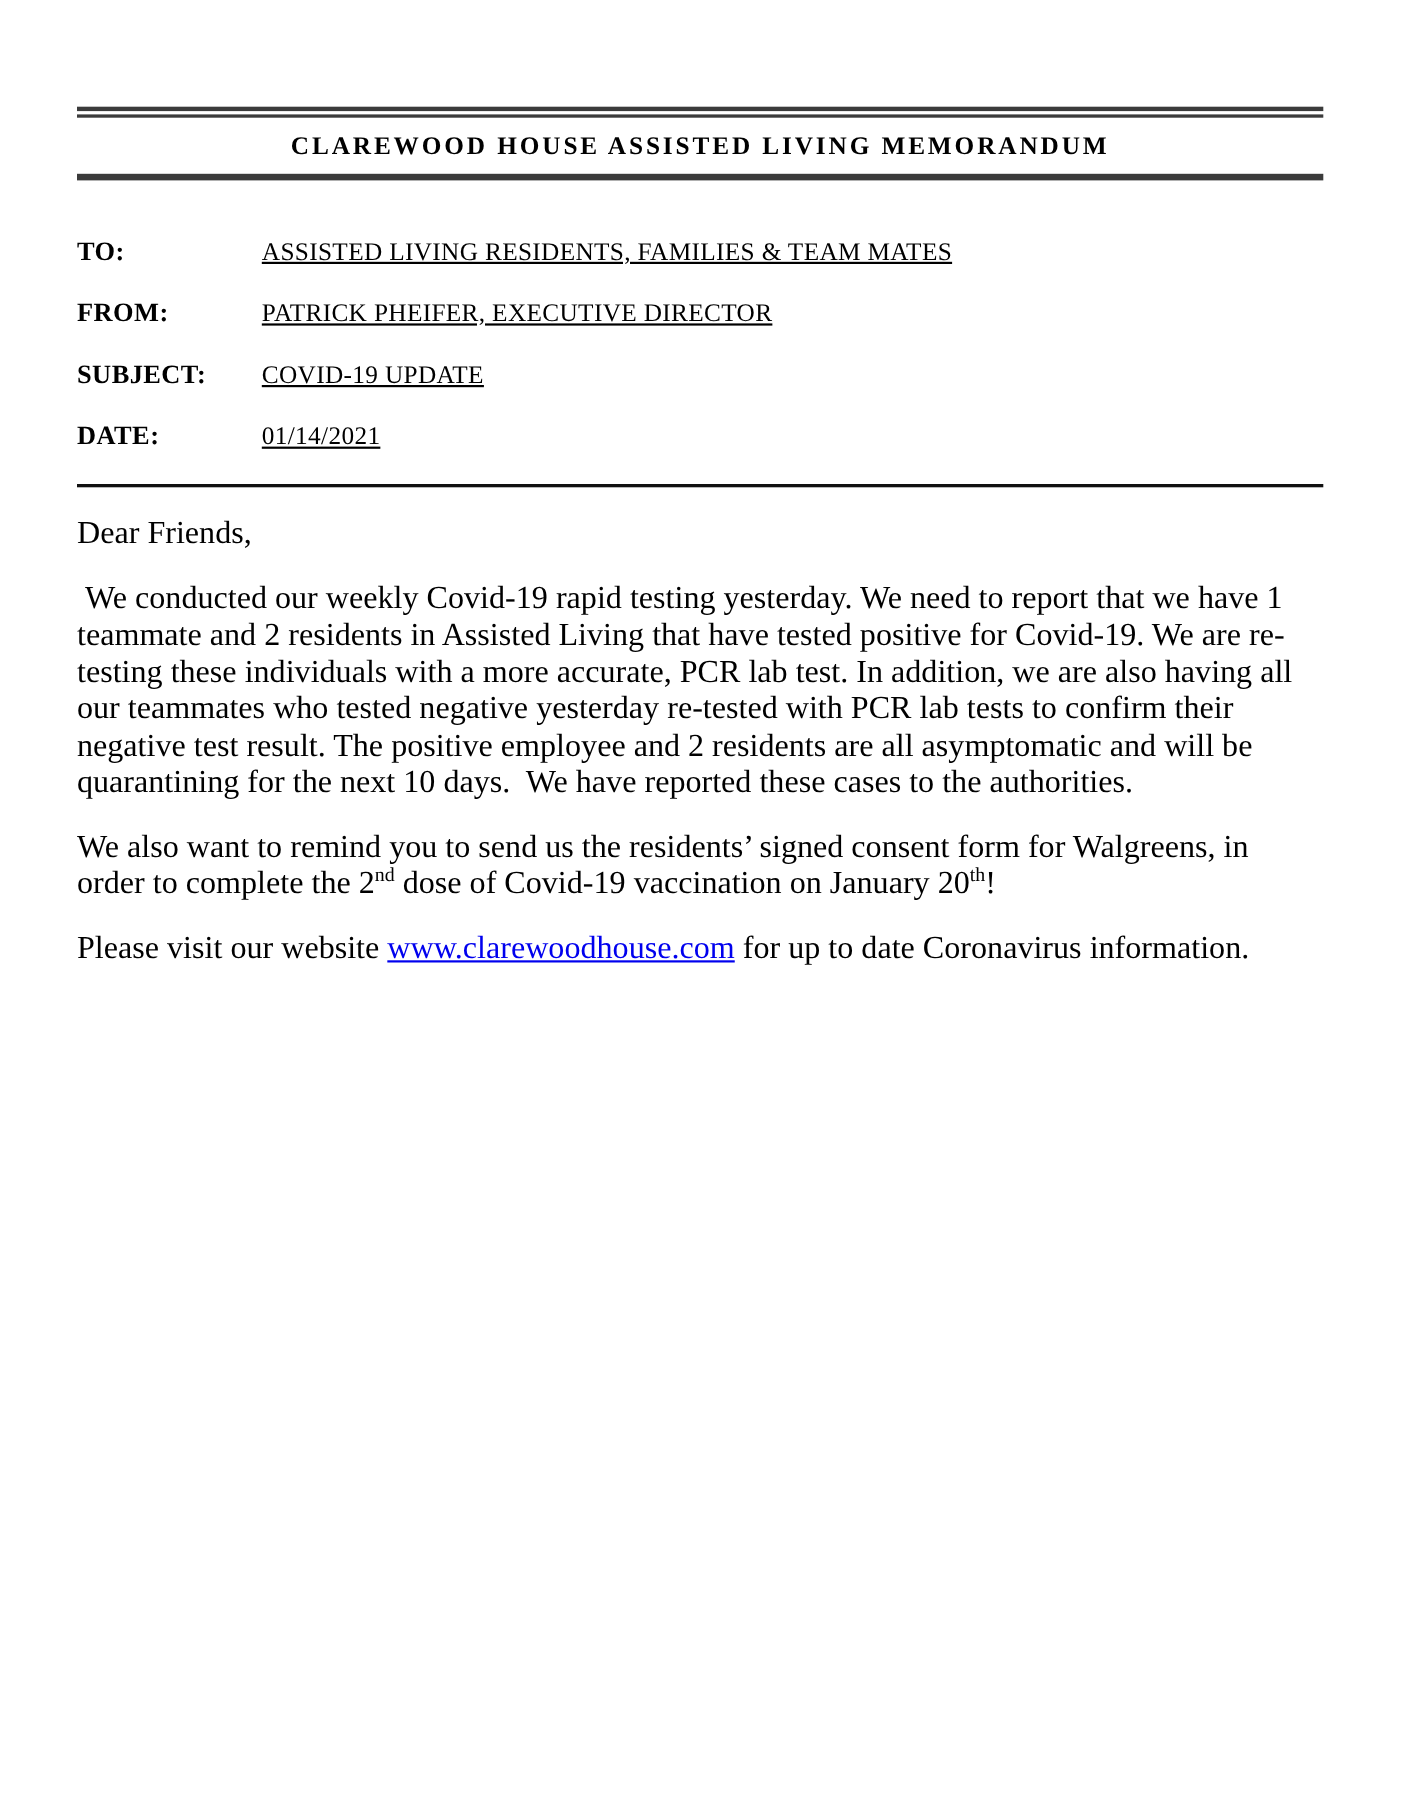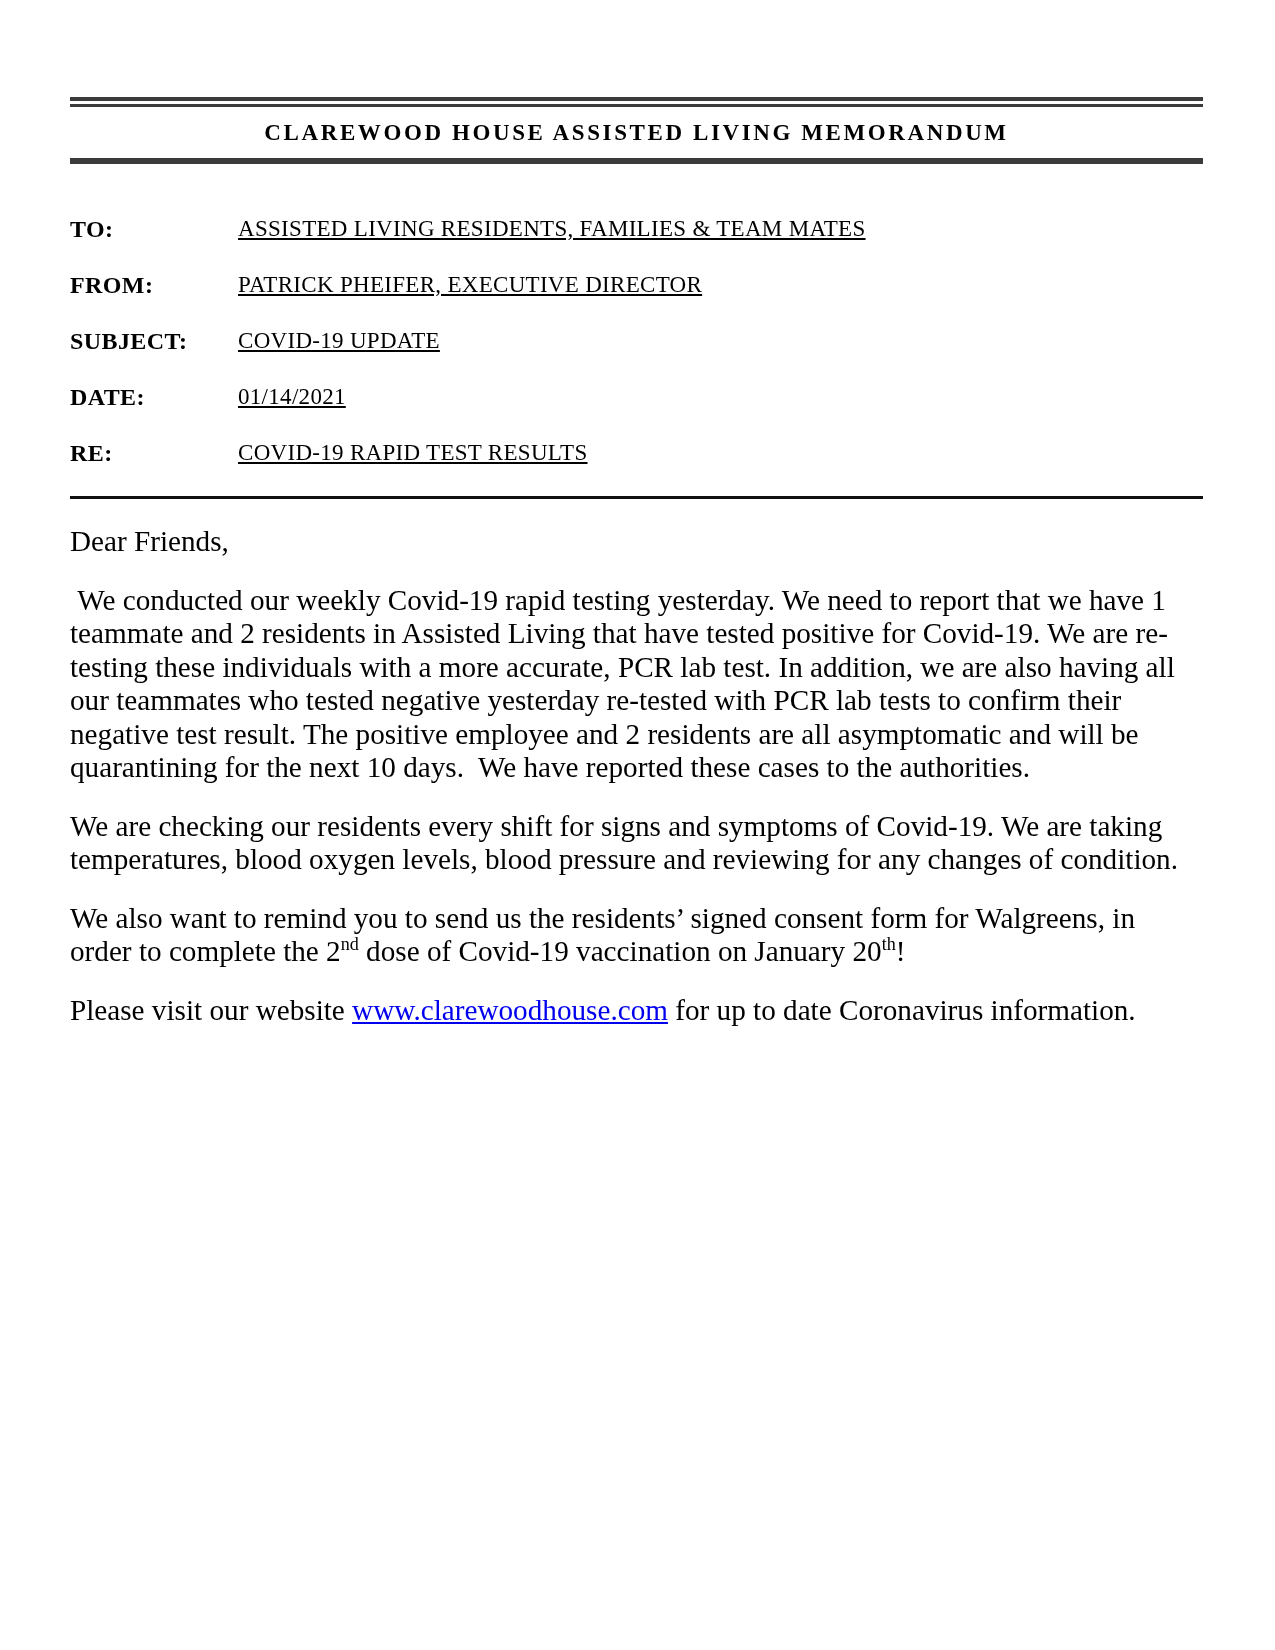--- a/index.html
+++ b/index.html
@@ -89,34 +89,29 @@
         <div class="memo-value">PATRICK PHEIFER, EXECUTIVE DIRECTOR</div>
       </div>
       <div class="memo-row">
         <div class="memo-label">SUBJECT:</div>
         <div class="memo-value">COVID-19 UPDATE</div>
       </div>
       <div class="memo-row">
         <div class="memo-label">DATE:</div>
         <div class="memo-value">01/14/2021</div>
       </div>
-      <div class="memo-row">
-        <div class="memo-label">RE:</div>
-        <div class="memo-value">COVID-19 RAPID TEST RESULTS</div>
-      </div>
     </div>
 
     <div class="divider"></div>
 
     <div class="body-text">
       <p>Dear Friends,</p>
 
       <p> We conducted our weekly Covid-19 rapid testing yesterday. We need to report that we have 1 teammate and 2 residents in Assisted Living that have tested positive for Covid-19. We are re-testing these individuals with a more accurate, PCR lab test. In addition, we are also having all our teammates who tested negative yesterday re-tested with PCR lab tests to confirm their negative test result. The positive employee and 2 residents are all asymptomatic and will be quarantining for the next 10 days.  We have reported these cases to the authorities.</p>
 
-      <p>We are checking our residents every shift for signs and symptoms of Covid-19. We are taking temperatures, blood oxygen levels, blood pressure and reviewing for any changes of condition.</p>
 
 
       <p><span>We also want to remind you to send us the residents’ signed consent form for Walgreens, in order to complete the 2</span><sup class="ordinal">nd</sup><span> dose of Covid-19 vaccination on January 20</span><sup class="ordinal">th</sup><span>!</span></p>
 
 
       <p><span>Please visit our website </span><a class="doc-link">www.clarewoodhouse.com</a><span> for up to date Coronavirus information.</span></p>
     </div>
 
   </div>
 </div>

